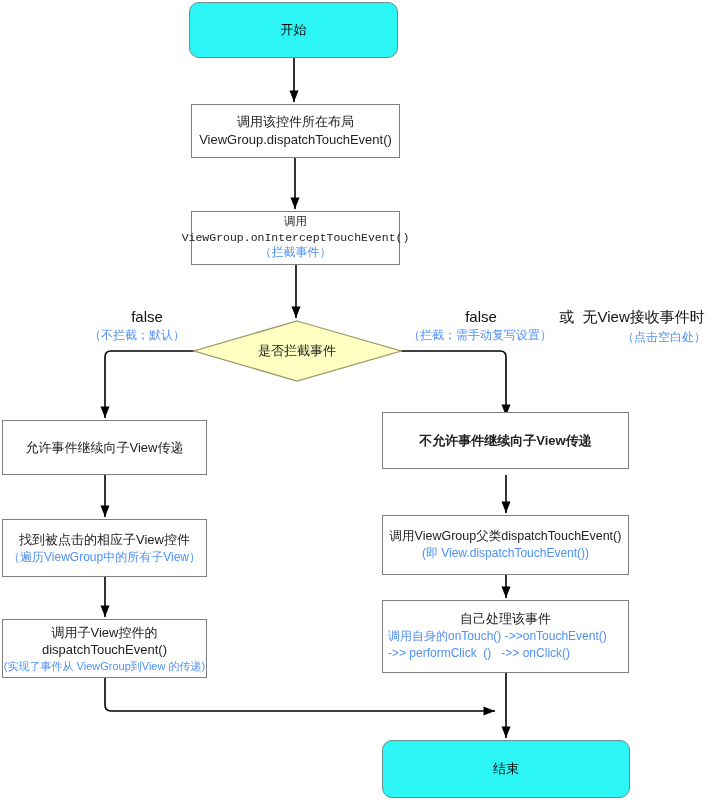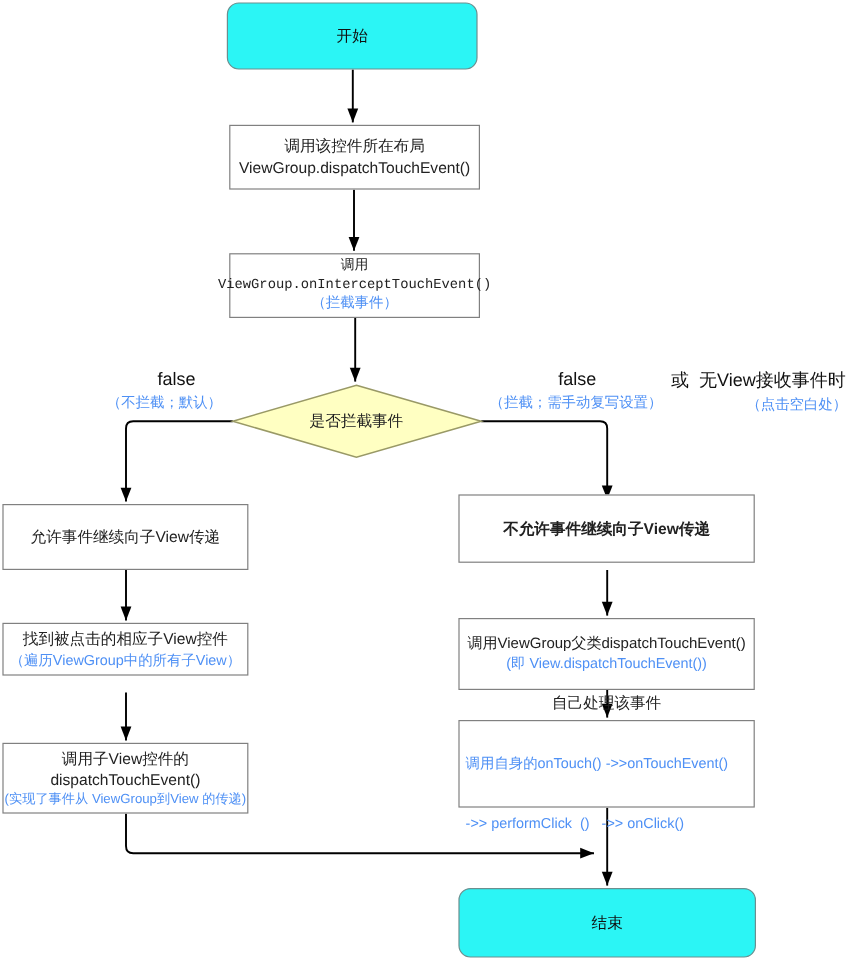--- a/index.html
+++ b/index.html
@@ -92,41 +92,41 @@
   <div class="edge-label branch-note" style="left:137px;top:327px;">（不拦截；默认）</div>
   <div class="edge-label branch-word" style="left:481px;top:308px;">false</div>
   <div class="edge-label branch-note" style="left:480px;top:327px;">（拦截；需手动复写设置）</div>
   <div class="edge-label branch-word" style="left:632px;top:308px;">或  无View接收事件时</div>
   <div class="edge-label branch-note" style="left:664px;top:329px;">（点击空白处）</div>
 
   <div class="node" style="left:2px;top:420px;width:205px;height:55px;">
     <div class="main-line">允许事件继续向子View传递</div>
   </div>
 
-  <div class="node" style="left:2px;top:519px;width:205px;height:44px;">
+  <div class="node" style="left:2px;top:519px;width:205px;height:58px;">
     <div class="main-line">找到被点击的相应子View控件</div>
     <div class="note">（遍历ViewGroup中的所有子View）</div>
   </div>
 
   <div class="node" style="left:2px;top:619px;width:205px;height:59px;">
     <div class="main-line">调用子View控件的</div>
     <div class="main-line">dispatchTouchEvent()</div>
     <div class="note-sm">(实现了事件从 ViewGroup到View 的传递)</div>
   </div>
 
   <div class="node" style="left:382px;top:412px;width:247px;height:57px;font-weight:bold;">
     <div class="main-line">不允许事件继续向子View传递</div>
   </div>
 
   <div class="node" style="left:382px;top:515px;width:247px;height:60px;">
     <div class="mid-line">调用ViewGroup父类dispatchTouchEvent()</div>
     <div class="note">(即 View.dispatchTouchEvent())</div>
   </div>
 
-  <div class="node" style="left:382px;top:600px;width:247px;height:73px;gap:33px;">
+  <div class="node" style="left:382px;top:600px;width:247px;height:73px;">
     <div class="main-line">自己处理该事件</div>
     <div class="handle-note">调用自身的onTouch() -&gt;&gt;onTouchEvent()</div>
     <div class="handle-note">-&gt;&gt; performClick  ()   -&gt;&gt; onClick()</div>
   </div>
 
   <div class="node terminal" style="left:382px;top:740px;width:248px;height:58px;">
     <div>结束</div>
   </div>
 
 </div>

